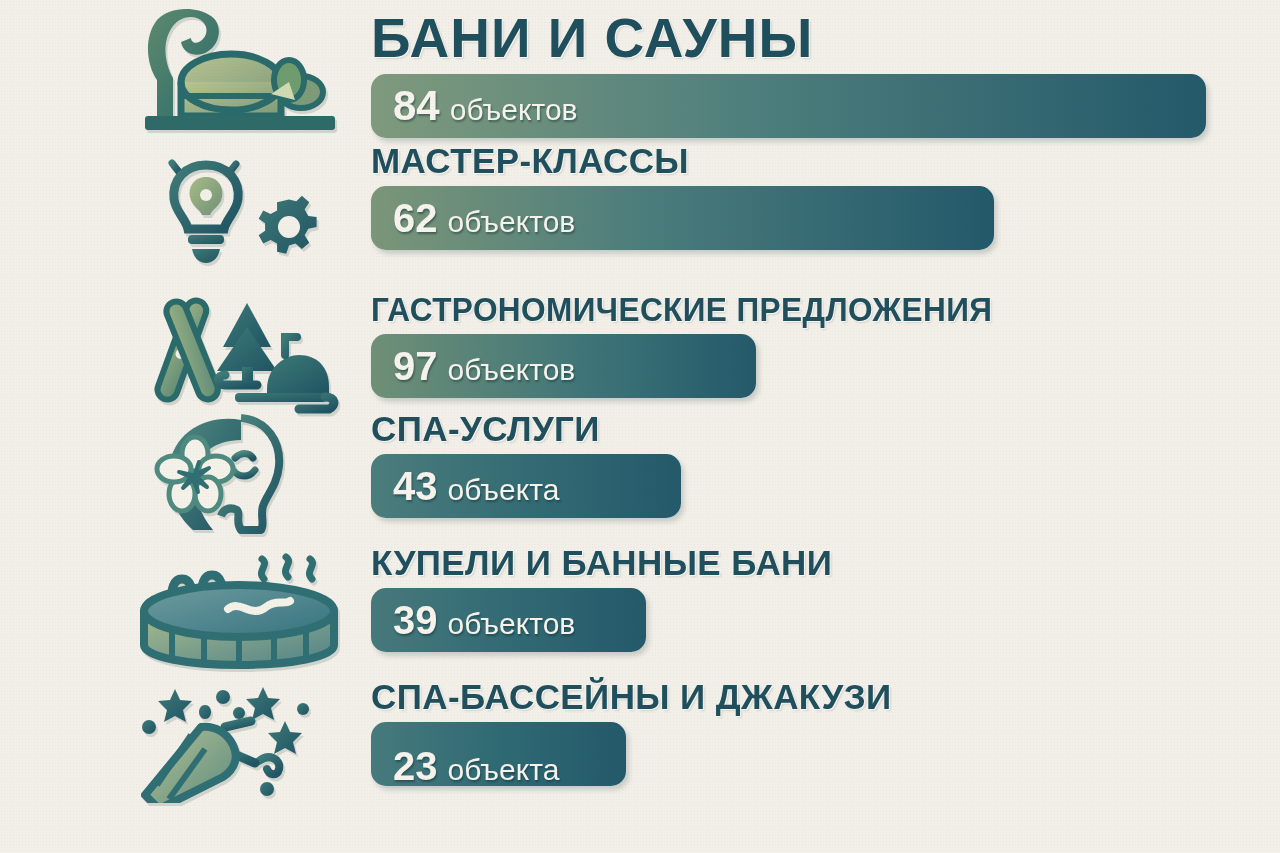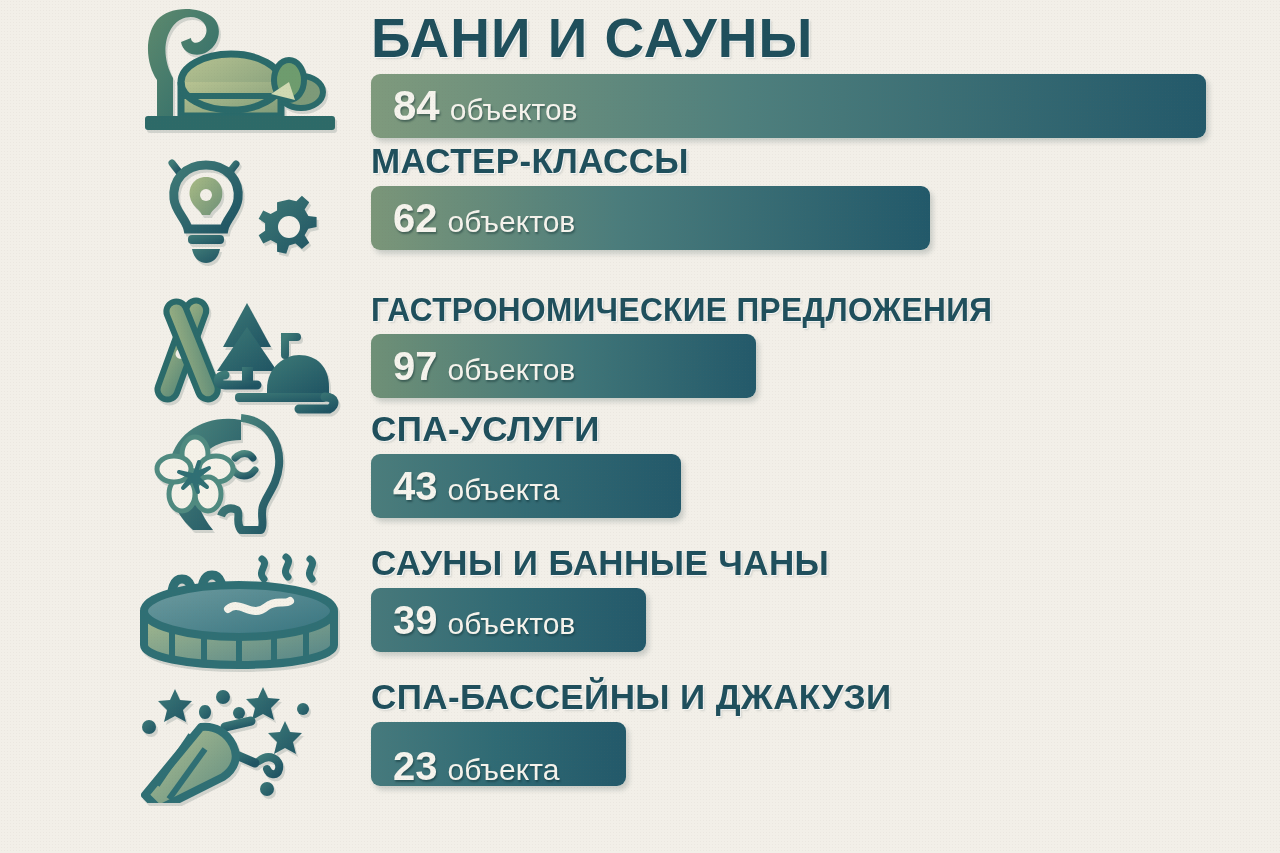--- a/index.html
+++ b/index.html
@@ -32,21 +32,21 @@
     font-size:35px;
     line-height:38px;
     letter-spacing:.4px;
     white-space:nowrap;
     text-shadow:1px 1px 0 rgba(255,255,255,.75), 2px 2px 2px rgba(60,80,80,.16);
     margin:0 0 6px 0;
     padding-top:2px;
   }
   .head.condensed{font-size:34px;transform:scaleX(.93);transform-origin:left center;}
   .bar{
-    height:64px;border-radius:9px;
+    height:64px;border-radius:15px;
     display:flex;align-items:center;
     box-shadow:3px 4px 5px rgba(60,80,80,.22);
     overflow:hidden;position:relative;
   }
   .bar .lbl{
     margin-left:22px;white-space:nowrap;
     color:#f5f3ec;
     text-shadow:1px 2px 2px rgba(10,40,45,.45);
     display:flex;align-items:baseline;gap:10px;
   }
@@ -126,21 +126,21 @@
         <rect x="44" y="90" width="36" height="9" rx="4" fill="url(#g2a)"></rect>
         <path d="M48 104 L76 104 C74 114 68 118 62 118 C56 118 50 114 48 104 Z" fill="url(#g2a)"></path>
         <g transform="translate(145,82)">
           <path d="M0 -30 L8 -28 L14 -34 L22 -27 L17 -19 L21 -12 L30 -11 L30 0 L21 2 L17 9 L22 17 L14 24 L7 18 L0 20 L-3 29 L-13 27 L-13 18 L-20 14 L-28 18 L-33 9 L-26 4 L-26 -4 L-33 -9 L-28 -18 L-20 -14 L-13 -18 L-13 -27 Z" transform="scale(.92)" fill="url(#g2a)"></path>
           <circle cx="0" cy="0" r="11" fill="#f2efe8"></circle>
         </g>
       </svg>
     </div>
     <div class="text-cell">
       <div class="head">МАСТЕР-КЛАССЫ</div>
-      <div class="bar" style="width:559px;background:linear-gradient(90deg,#7b9679 0%,#4a7c7c 45%,#22596a 100%);">
+      <div class="bar" style="width:623px;background:linear-gradient(90deg,#7b9679 0%,#4a7c7c 45%,#22596a 100%);">
         <span class="lbl">
           <span class="num">62</span>
           <span class="unit">объектов</span>
         </span>
       </div>
     </div>
   </div>
 
   <div class="row" id="row2">
     <div class="icon-cell">
@@ -248,21 +248,21 @@
           <line x1="38" y1="80" x2="38" y2="110"></line>
             <line x1="70" y1="86" x2="70" y2="114"></line>
           <line x1="105" y1="88" x2="105" y2="116"></line>
             <line x1="140" y1="86" x2="140" y2="114"></line>
           <line x1="172" y1="80" x2="172" y2="110"></line>
         </g>
         <path d="M94 60 C106 50 118 70 132 58 C142 50 150 56 156 52" fill="none" stroke="#f4f1e8" stroke-width="8" stroke-linecap="round"></path>
       </svg>
     </div>
     <div class="text-cell">
-      <div class="head">САУНЫ И БАННЫЕ ЧАНЫ</div>
+      <div class="head">КУПЕЛИ И БАННЫЕ БАНИ</div>
       <div class="bar" style="width:275px;background:linear-gradient(90deg,#47797b 0%,#316a74 50%,#23596a 100%);">
         <span class="lbl">
           <span class="num">39</span>
           <span class="unit">объектов</span>
         </span>
       </div>
     </div>
   </div>
 
   <div class="row" id="row5">

